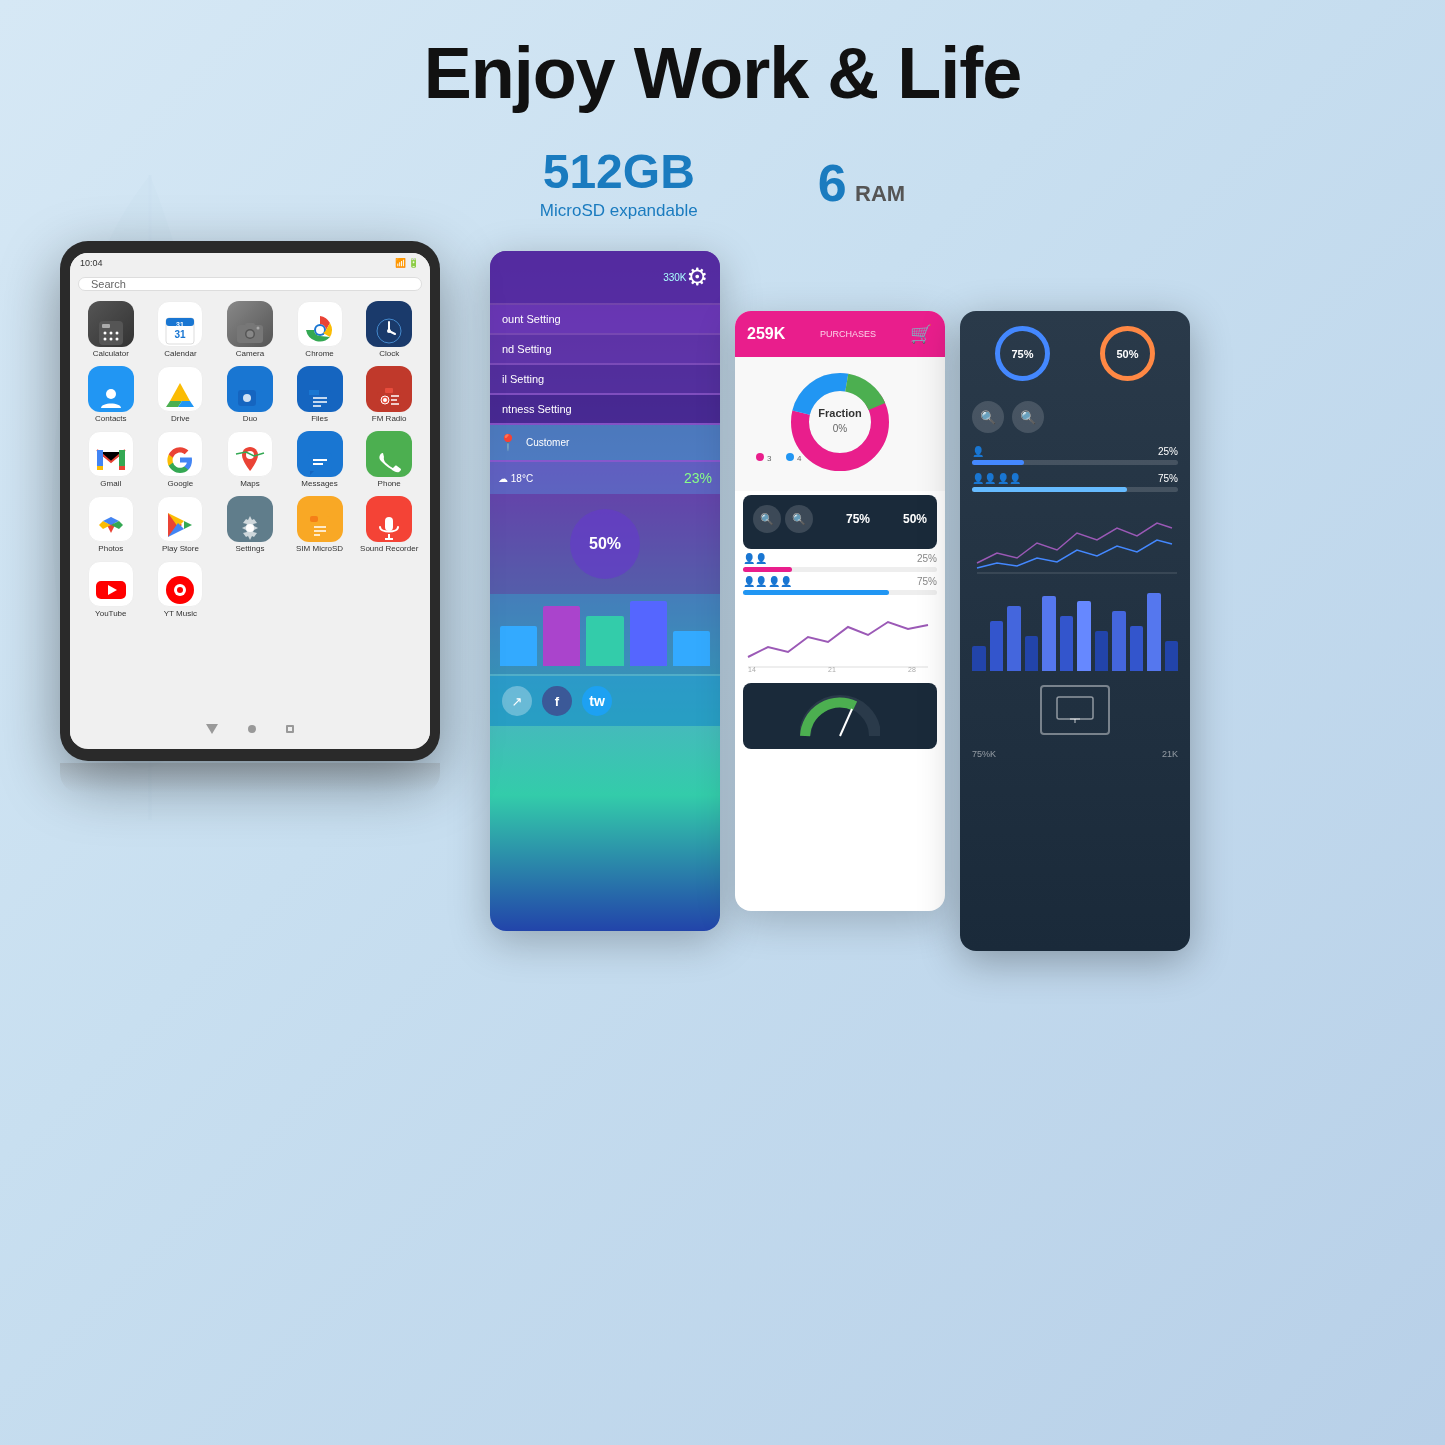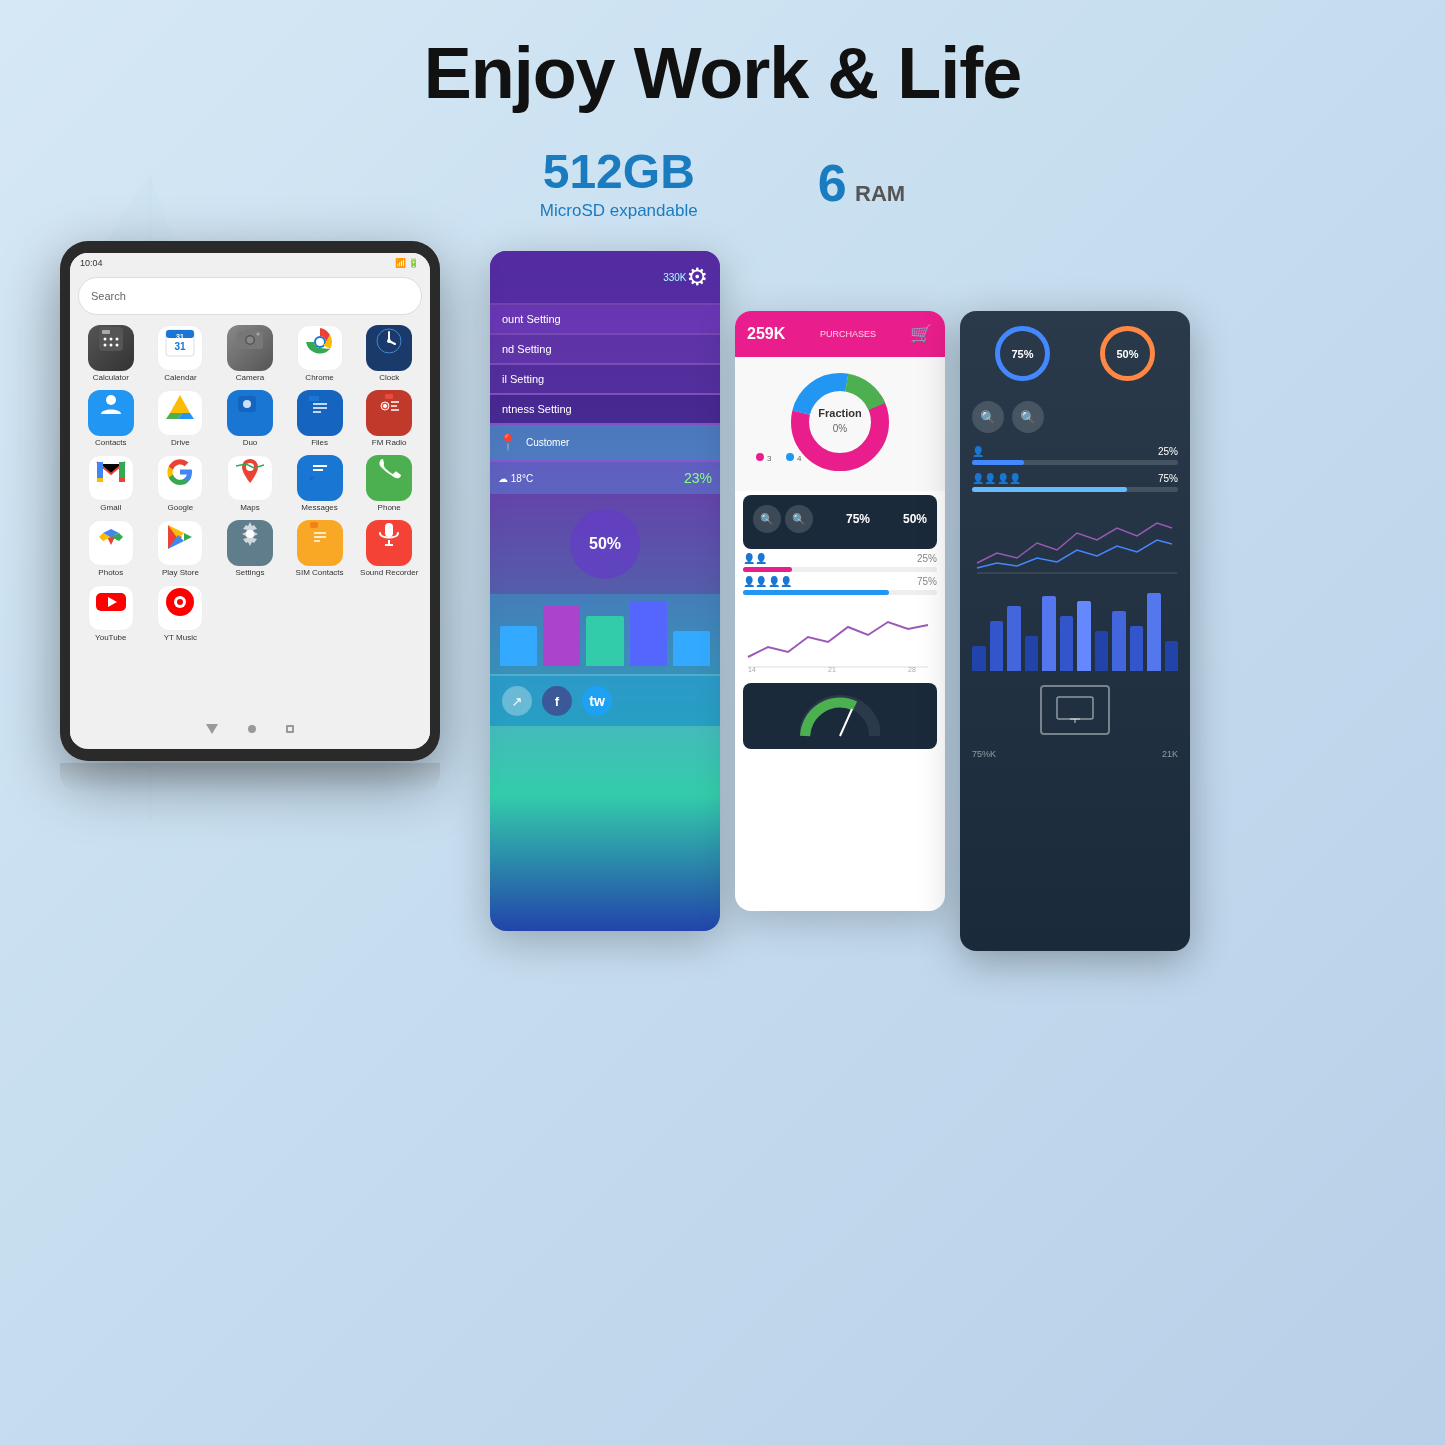--- a/index.html
+++ b/index.html
@@ -112,21 +112,21 @@
       justify-content: space-between;
       padding: 0 10px;
       font-size: 9px;
       color: #333;
     }
 
     .tablet-search {
       margin: 4px 8px;
       background: white;
       border-radius: 20px;
-      padding: 12px 12px;
+      padding: 0 12px;
       font-size: 11px;
       color: #666;
       border: 1px solid #ddd;
     }
 
     .apps-grid {
       display: grid;
       grid-template-columns: repeat(5, 1fr);
       gap: 8px;
       padding: 6px 10px;
@@ -137,21 +137,21 @@
       flex-direction: column;
       align-items: center;
       gap: 2px;
     }
 
     .app-icon {
       width: 46px;
       height: 46px;
       border-radius: 12px;
       display: flex;
-      align-items: flex-start;
+      align-items: flex-end;
       justify-content: center;
       font-size: 20px;
       color: white;
       font-weight: bold;
     }
 
     .app-label {
       font-size: 8px;
       color: #333;
       text-align: center;
@@ -519,21 +519,21 @@
           <div class="app-item">
             <div class="app-icon simtoolkit">
               <svg width="28" height="28" viewBox="0 0 28 28">
                 <rect x="4" y="2" width="20" height="24" rx="3" fill="#F9A825"></rect>
                 <rect x="4" y="2" width="8" height="6" rx="2" fill="#F57F17"></rect>
                 <line x1="8" y1="13" x2="20" y2="13" stroke="white" stroke-width="1.5"></line>
                 <line x1="8" y1="17" x2="20" y2="17" stroke="white" stroke-width="1.5"></line>
                 <line x1="8" y1="21" x2="14" y2="21" stroke="white" stroke-width="1.5"></line>
               </svg>
             </div>
-            <span class="app-label">SIM Contacts</span>
+            <span class="app-label">SIM MicroSD</span>
           </div>
 
           <div class="app-item">
             <div class="app-icon soundrecorder">
               <svg width="28" height="28" viewBox="0 0 28 28">
                 <rect x="10" y="3" width="8" height="14" rx="4" fill="white"></rect>
                 <path d="M5,13 C5,19 23,19 23,13" fill="none" stroke="white" stroke-width="2" stroke-linecap="round"></path>
                 <line x1="14" y1="20" x2="14" y2="25" stroke="white" stroke-width="2"></line>
                 <line x1="10" y1="25" x2="18" y2="25" stroke="white" stroke-width="2"></line>
               </svg>

